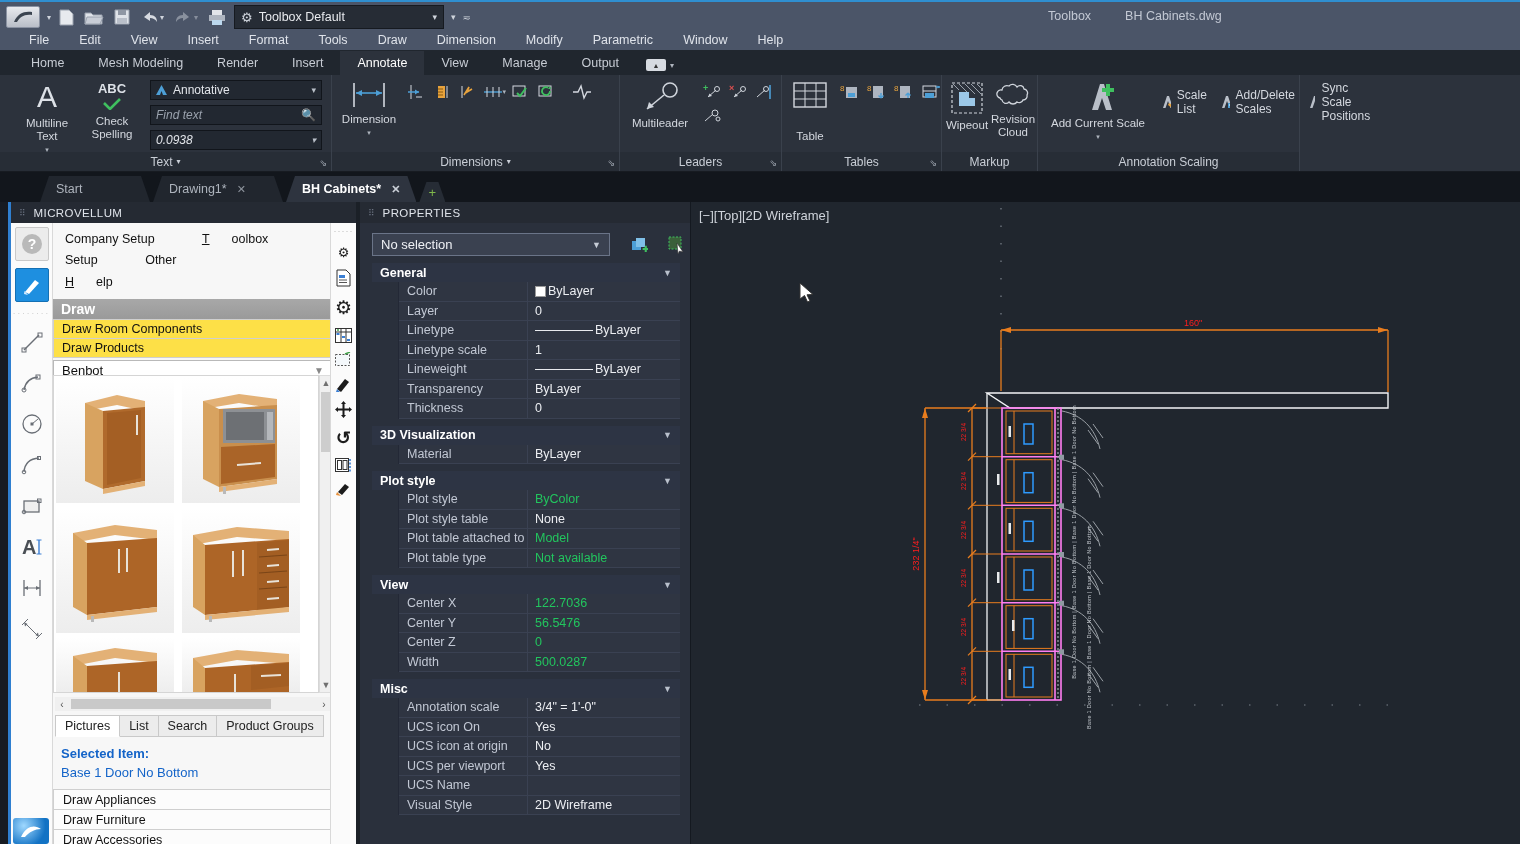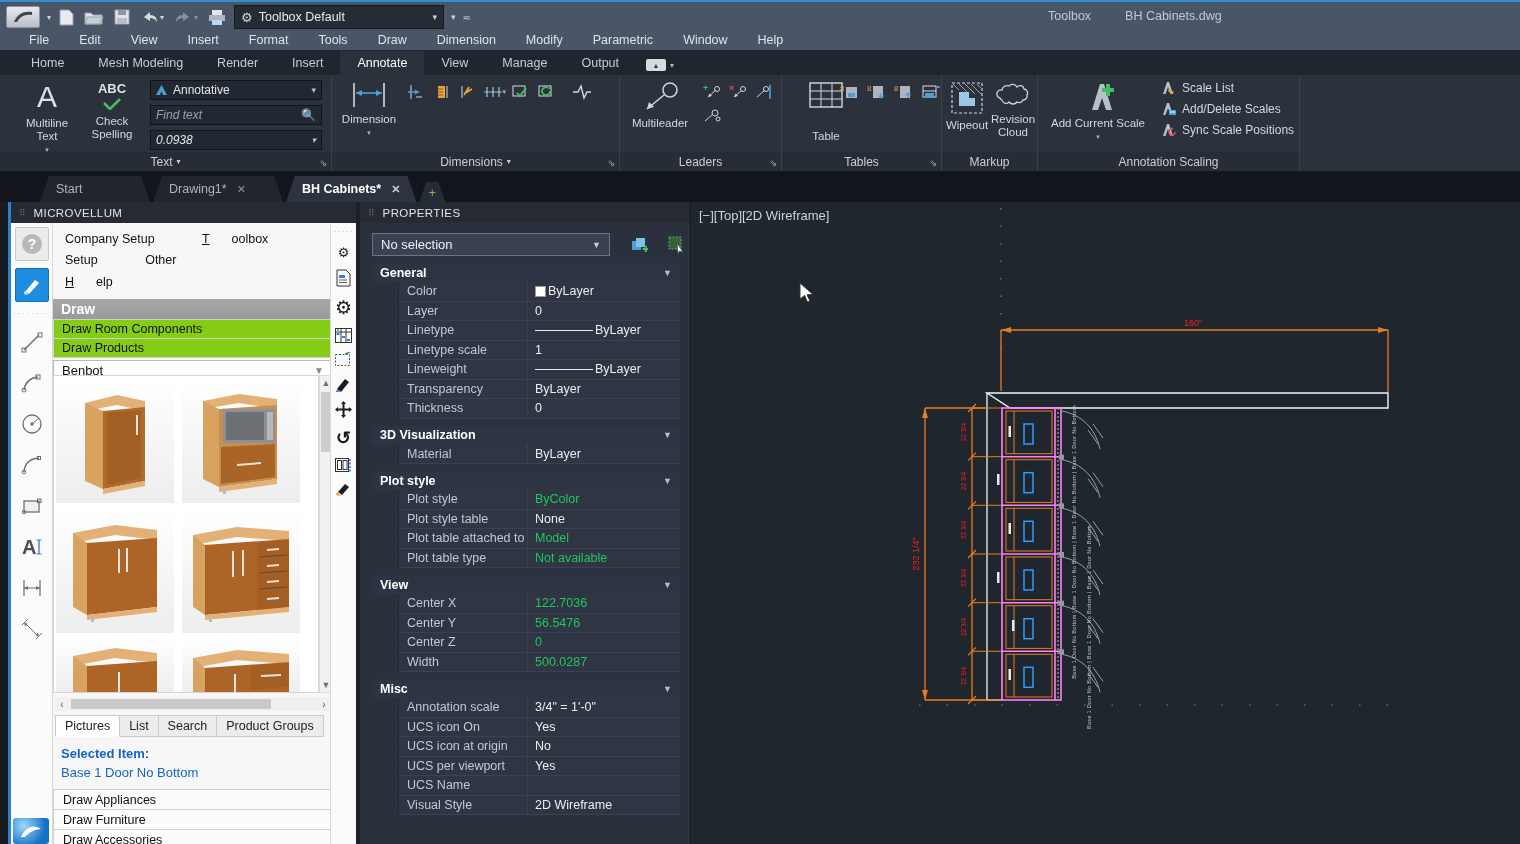--- a/index.html
+++ b/index.html
@@ -63,21 +63,21 @@
   .tbtn{width:34px;height:34px;display:flex;align-items:center;justify-content:center;border:1px solid transparent;border-radius:2px;}
   .tbtn.help{background:#ececec;border-color:#c9c9c9;}
   .tbtn.activeblue{background:#1e8fe0;border-color:#1470b4;}
   #mv-logo{position:absolute;left:2px;bottom:0px;width:36px;height:26px;border-radius:3px;background:radial-gradient(circle at 30% 30%,#9fd8ff,#1272c4 70%);display:flex;align-items:center;justify-content:center;}
   #rightstrip{position:absolute;right:0;top:0;width:26px;height:100%;background:#fbfbfb;border-left:1px solid #d9d9d9;display:flex;flex-direction:column;align-items:center;gap:9px;padding-top:3px;color:#1c1c1c;}
   #pal-main{position:absolute;left:42px;top:0;width:280px;height:100%;background:#f7f7f7;font-size:12.5px;color:#111;}
   #pal-menu{padding:6px 10px 2px 12px;line-height:1.7;}
   #pal-menu span{margin-right:22px;}
   .ul{text-decoration:underline;}
   #draw-hdr{margin-top:4px;background:linear-gradient(#a8a8a8,#9a9a9a);color:#fff;font-weight:bold;font-size:14px;padding:2px 8px;}
-  .listbtn{background:#84cc16;border:1px solid #cfcfcf;border-top:none;padding:2px 8px;font-size:12.5px;}
+  .listbtn{background:#fde047;border:1px solid #cfcfcf;border-top:none;padding:2px 8px;font-size:12.5px;}
   #benbot{display:flex;align-items:center;background:#fff;border:1px solid #b9b9b9;margin-top:2px;padding:2px 8px;font-size:13px;}
   #benbot .caret{margin-left:auto;color:#888;font-size:10px;}
   #thumbs{position:absolute;left:0;top:152px;width:266px;height:318px;background:#fff;border:1px solid #d5d5d5;overflow:hidden;}
   .thumb{position:absolute;width:118px;height:125px;background:linear-gradient(#ffffff,#ededed);display:flex;align-items:center;justify-content:center;}
   #vscroll{position:absolute;right:0px;top:152px;width:14px;height:318px;background:#f0f0f0;border:1px solid #dcdcdc;}
   #vscroll .arr{position:absolute;left:0;width:12px;height:14px;color:#707070;font-size:9px;display:flex;align-items:center;justify-content:center;}
   #vthumb{position:absolute;left:1px;top:16px;width:10px;height:60px;background:#cdcdcd;}
   #hscroll{position:absolute;left:2px;top:474px;width:276px;height:14px;background:#f0f0f0;display:flex;align-items:center;}
   #hthumb{position:absolute;left:16px;width:200px;height:10px;background:#c9c9c9;}
   #hscroll .arr{width:14px;color:#555;font-size:10px;text-align:center;}
@@ -370,21 +370,21 @@
             </svg>
           </span>
       </div>
       <div class="rfoot">
         <span>Leaders</span>
         <span class="launcher">⇘</span>
       </div>
     </div>
 
     <div class="rpanel" style="left:782px;width:160px;">
-      <div class="abs bigbtn" style="left:20px;top:2px;width:48px;gap:20px;">
+      <div class="abs bigbtn" style="left:4px;top:2px;width:48px;gap:20px;">
         <svg width="34" height="26" viewBox="0 0 34 26">
           <rect x="1" y="1" width="32" height="24" fill="none" stroke="#d4d8df" stroke-width="1.4"></rect>
           <line x1="1" y1="9" x2="33" y2="9" stroke="#d4d8df"></line>
             <line x1="1" y1="17" x2="33" y2="17" stroke="#d4d8df"></line>
           <line x1="12" y1="1" x2="12" y2="25" stroke="#d4d8df"></line>
             <line x1="23" y1="1" x2="23" y2="25" stroke="#d4d8df"></line>
           </svg>
         <span class="cap">Table</span>
       </div>
       <div class="abs" style="left:56px;top:6px;display:flex;gap:3px;">
@@ -447,21 +447,21 @@
 
     <div class="rpanel" style="left:1038px;width:262px;">
       <div class="abs bigbtn" style="left:8px;top:2px;width:104px;">
         <svg width="40" height="30" viewBox="0 0 40 30">
           <path d="M14 28 L22 2 L26 2 L34 28 L28 28 L24 16 L20 28 Z" fill="#b9bfc8"></path>
           <path d="M28 4 h4 v-4 h4 v4 h4 v4 h-4 v4 h-4 v-4 h-4 z" transform="translate(-4,2)" fill="#3fbf5f"></path>
           </svg>
         <span class="cap">Add Current Scale</span>
         <span style="font-size:7px;color:#aeb4bd;">▾</span>
       </div>
-      <div class="abs" style="left:122px;top:6px;display:flex;flex-direction:column;gap:7px;font-size:12px;">
+      <div class="abs" style="left:122px;top:6px;display:flex;flex-direction:row;gap:7px;font-size:12px;">
         <span style="display:flex;align-items:center;gap:6px;">
           <svg width="16" height="14">
               <path d="M3 13 L7 1 L9 1 L13 13 L10.5 13 L8 6 L5.5 13 Z" fill="#b9bfc8"></path>
               <path d="M9 8 l5 3 l-2 2 l-4 -3 z" fill="#e8a33d"></path>
             </svg>
           <span>Scale List</span>
           </span>
         <span style="display:flex;align-items:center;gap:6px;">
           <svg width="16" height="14">
               <path d="M3 13 L7 1 L9 1 L13 13 L10.5 13 L8 6 L5.5 13 Z" fill="#b9bfc8"></path>

